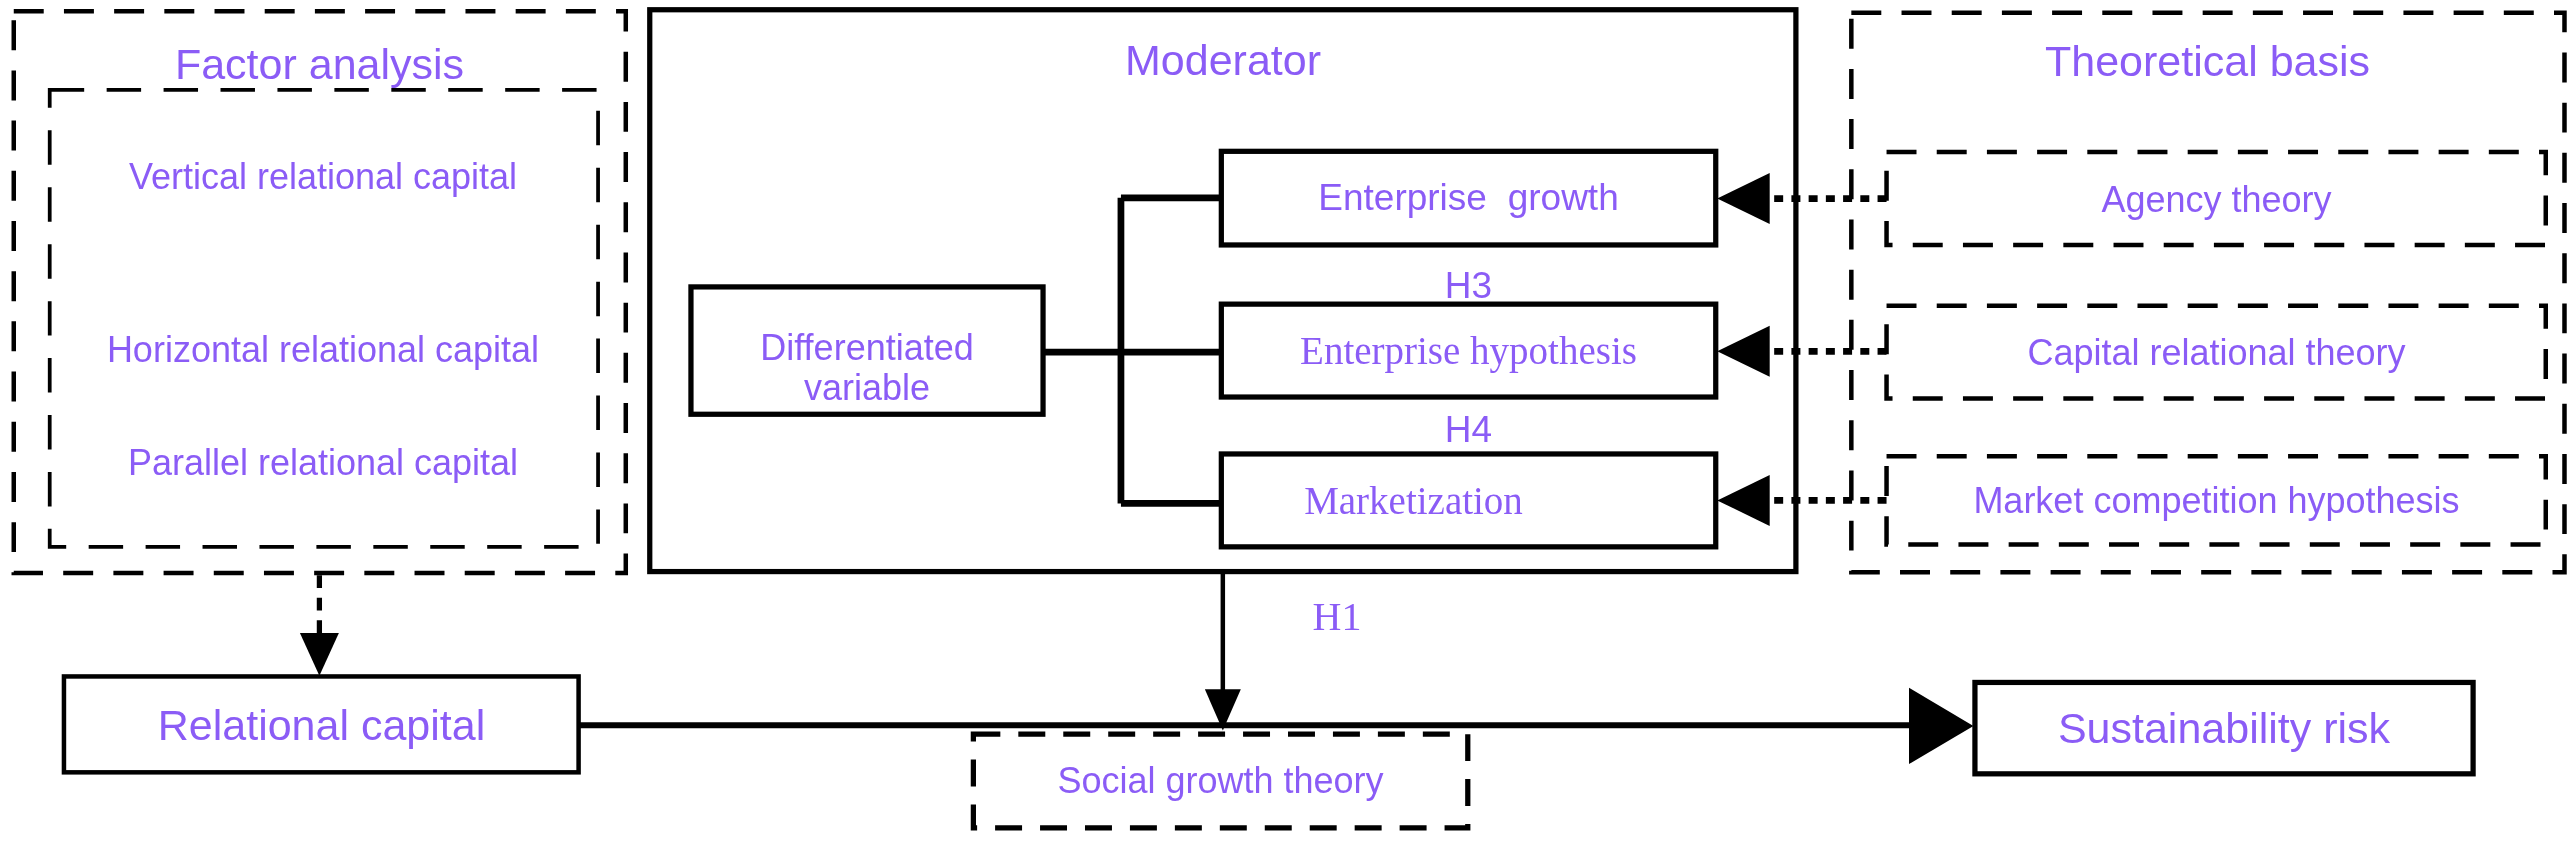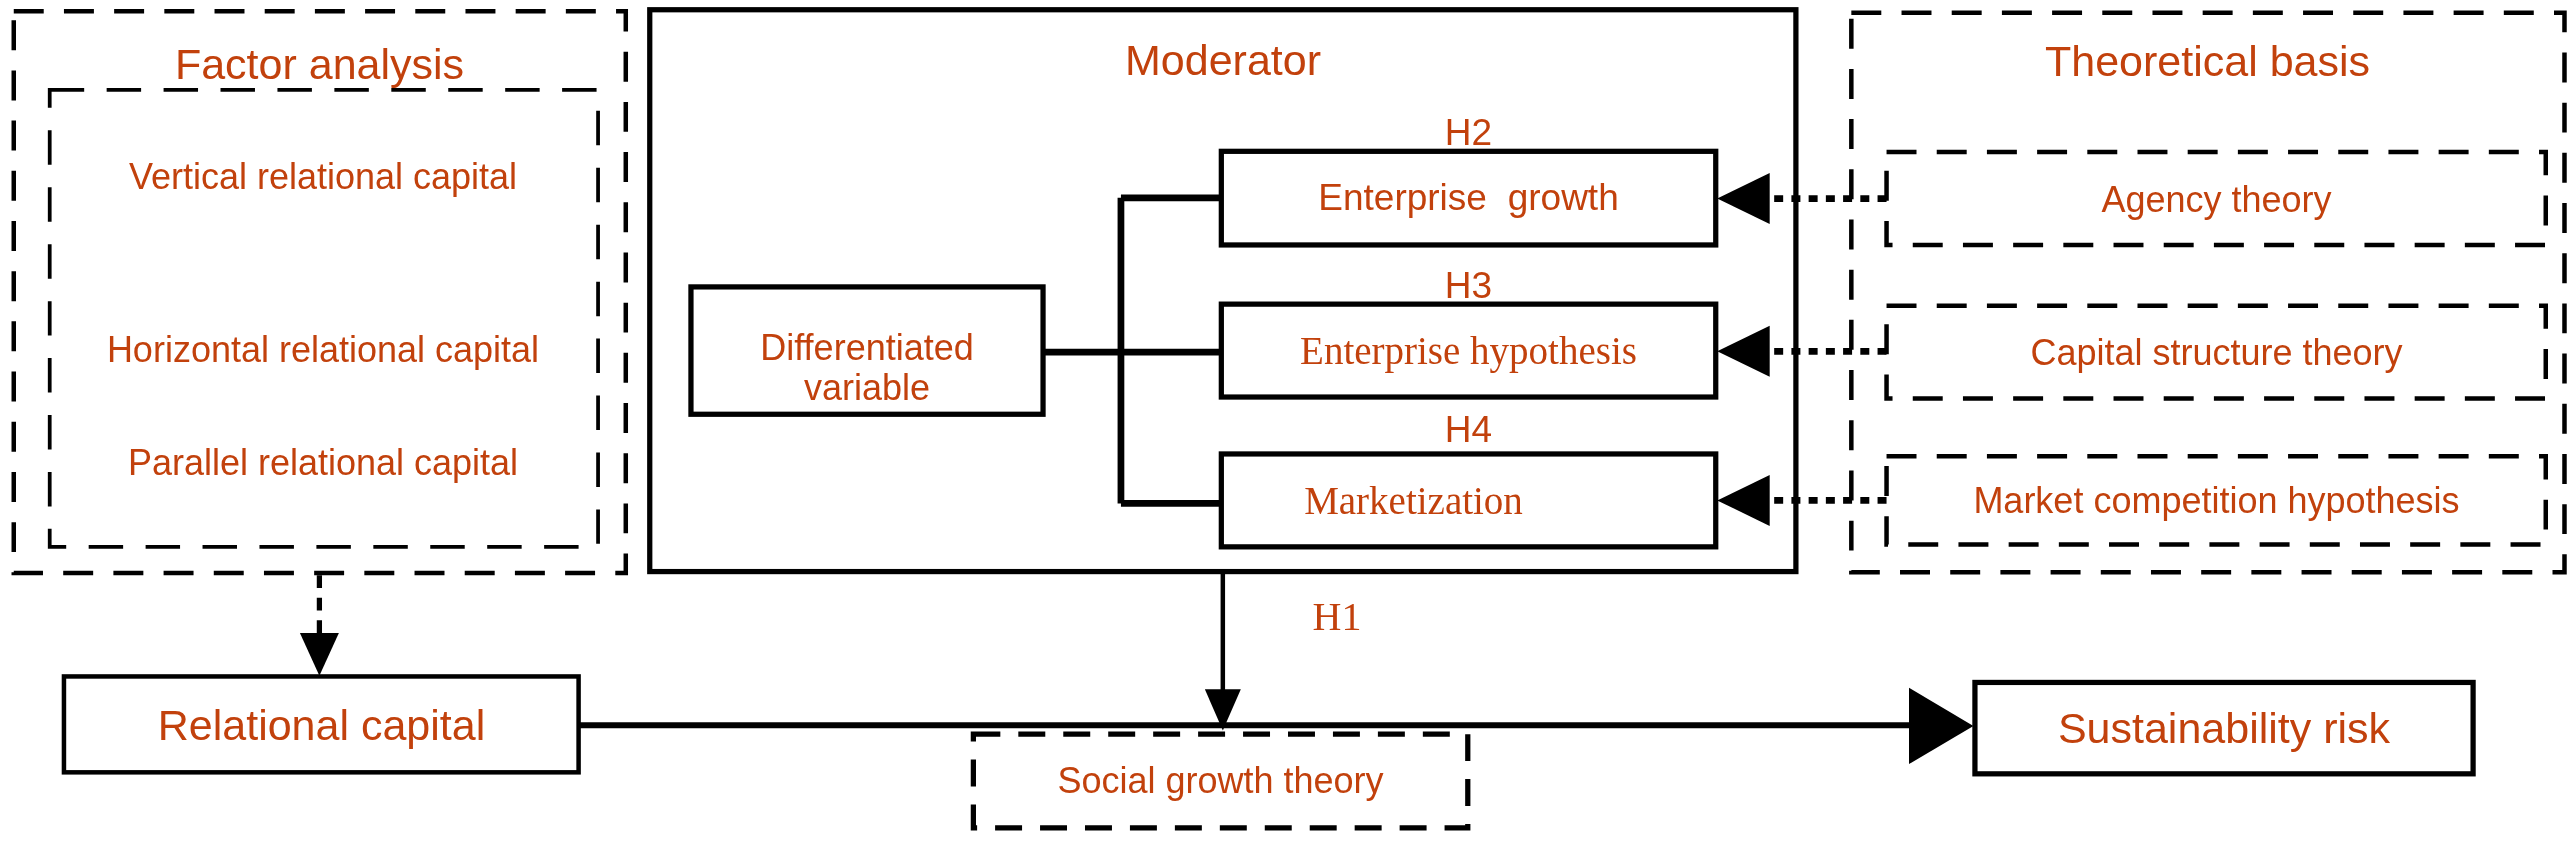--- a/index.html
+++ b/index.html
@@ -8,21 +8,21 @@
     width:2576px;height:845px;
     background:#ffffff;
     font-family:"Liberation Sans", sans-serif;
     color:#000;
     overflow:hidden;
   }
   .canvas svg{position:absolute;left:0;top:0;}
   .lbl{
     position:absolute;
     text-align:center;
-    color:#c2410c;
+    color:#8b5cf6;
     white-space:normal;
   }
   .sans{font-family:"Liberation Sans", sans-serif;}
   .serif{font-family:"Liberation Serif", serif;}
   .title{font-size:43px;line-height:48px;}
   .mid{font-size:36px;line-height:40px;}
   .big{font-size:43px;line-height:48px;}
   .hyp{font-size:37px;line-height:42px;}
   .growth{font-size:37px;line-height:42px;word-spacing:10.5px;}
   .serifbox{font-size:39px;line-height:43px;}
@@ -88,32 +88,31 @@
   </svg>
 
   <div class="lbl sans title" style="left:13.5px;top:40px;width:612px;">Factor analysis</div>
   <div class="lbl sans mid" style="left:49px;top:157px;width:548px;">Vertical relational capital</div>
   <div class="lbl sans mid" style="left:49px;top:302px;width:548px;margin-top:28px;">Horizontal relational capital</div>
   <div class="lbl sans mid" style="left:49px;top:443px;width:548px;">Parallel relational capital</div>
 
   <div class="lbl sans title" style="left:650px;top:36px;width:1146px;">Moderator</div>
   <div class="lbl sans mid" style="left:697px;top:307px;width:340px;margin-top:21px;">Differentiated variable</div>
 
-  <div class="lbl sans hyp" style="left:1221px;top:112px;width:495px;">H2</div>
   <div class="lbl sans growth" style="left:1221px;top:177px;width:495px;">Enterprise growth</div>
 
   <div class="lbl sans hyp" style="left:1221px;top:265px;width:495px;">H3</div>
   <div class="lbl serif serifbox" style="left:1221px;top:329px;width:495px;">Enterprise hypothesis</div>
 
   <div class="lbl sans hyp" style="left:1221px;top:409px;width:495px;">H4</div>
   <div class="lbl serif serifbox" style="left:1166px;top:479px;width:495px;">Marketization</div>
 
   <div class="lbl sans title" style="left:1851px;top:37px;width:713px;">Theoretical basis</div>
   <div class="lbl sans mid" style="left:1887px;top:180px;width:659px;">Agency theory</div>
-  <div class="lbl sans mid" style="left:1887px;top:333px;width:659px;">Capital structure theory</div>
+  <div class="lbl sans mid" style="left:1887px;top:333px;width:659px;">Capital relational theory</div>
   <div class="lbl sans mid" style="left:1887px;top:481px;width:659px;">Market competition hypothesis</div>
 
   <div class="lbl serif h1lab" style="left:1262px;top:594px;width:150px;">H1</div>
   <div class="lbl sans big" style="left:64px;top:701px;width:515px;text-align:center;">Relational capital</div>
   <div class="lbl sans mid" style="left:973px;top:761px;width:495px;">Social growth theory</div>
   <div class="lbl sans big" style="left:1975px;top:704px;width:498px;">Sustainability risk</div>
 
 </div>
 
 

